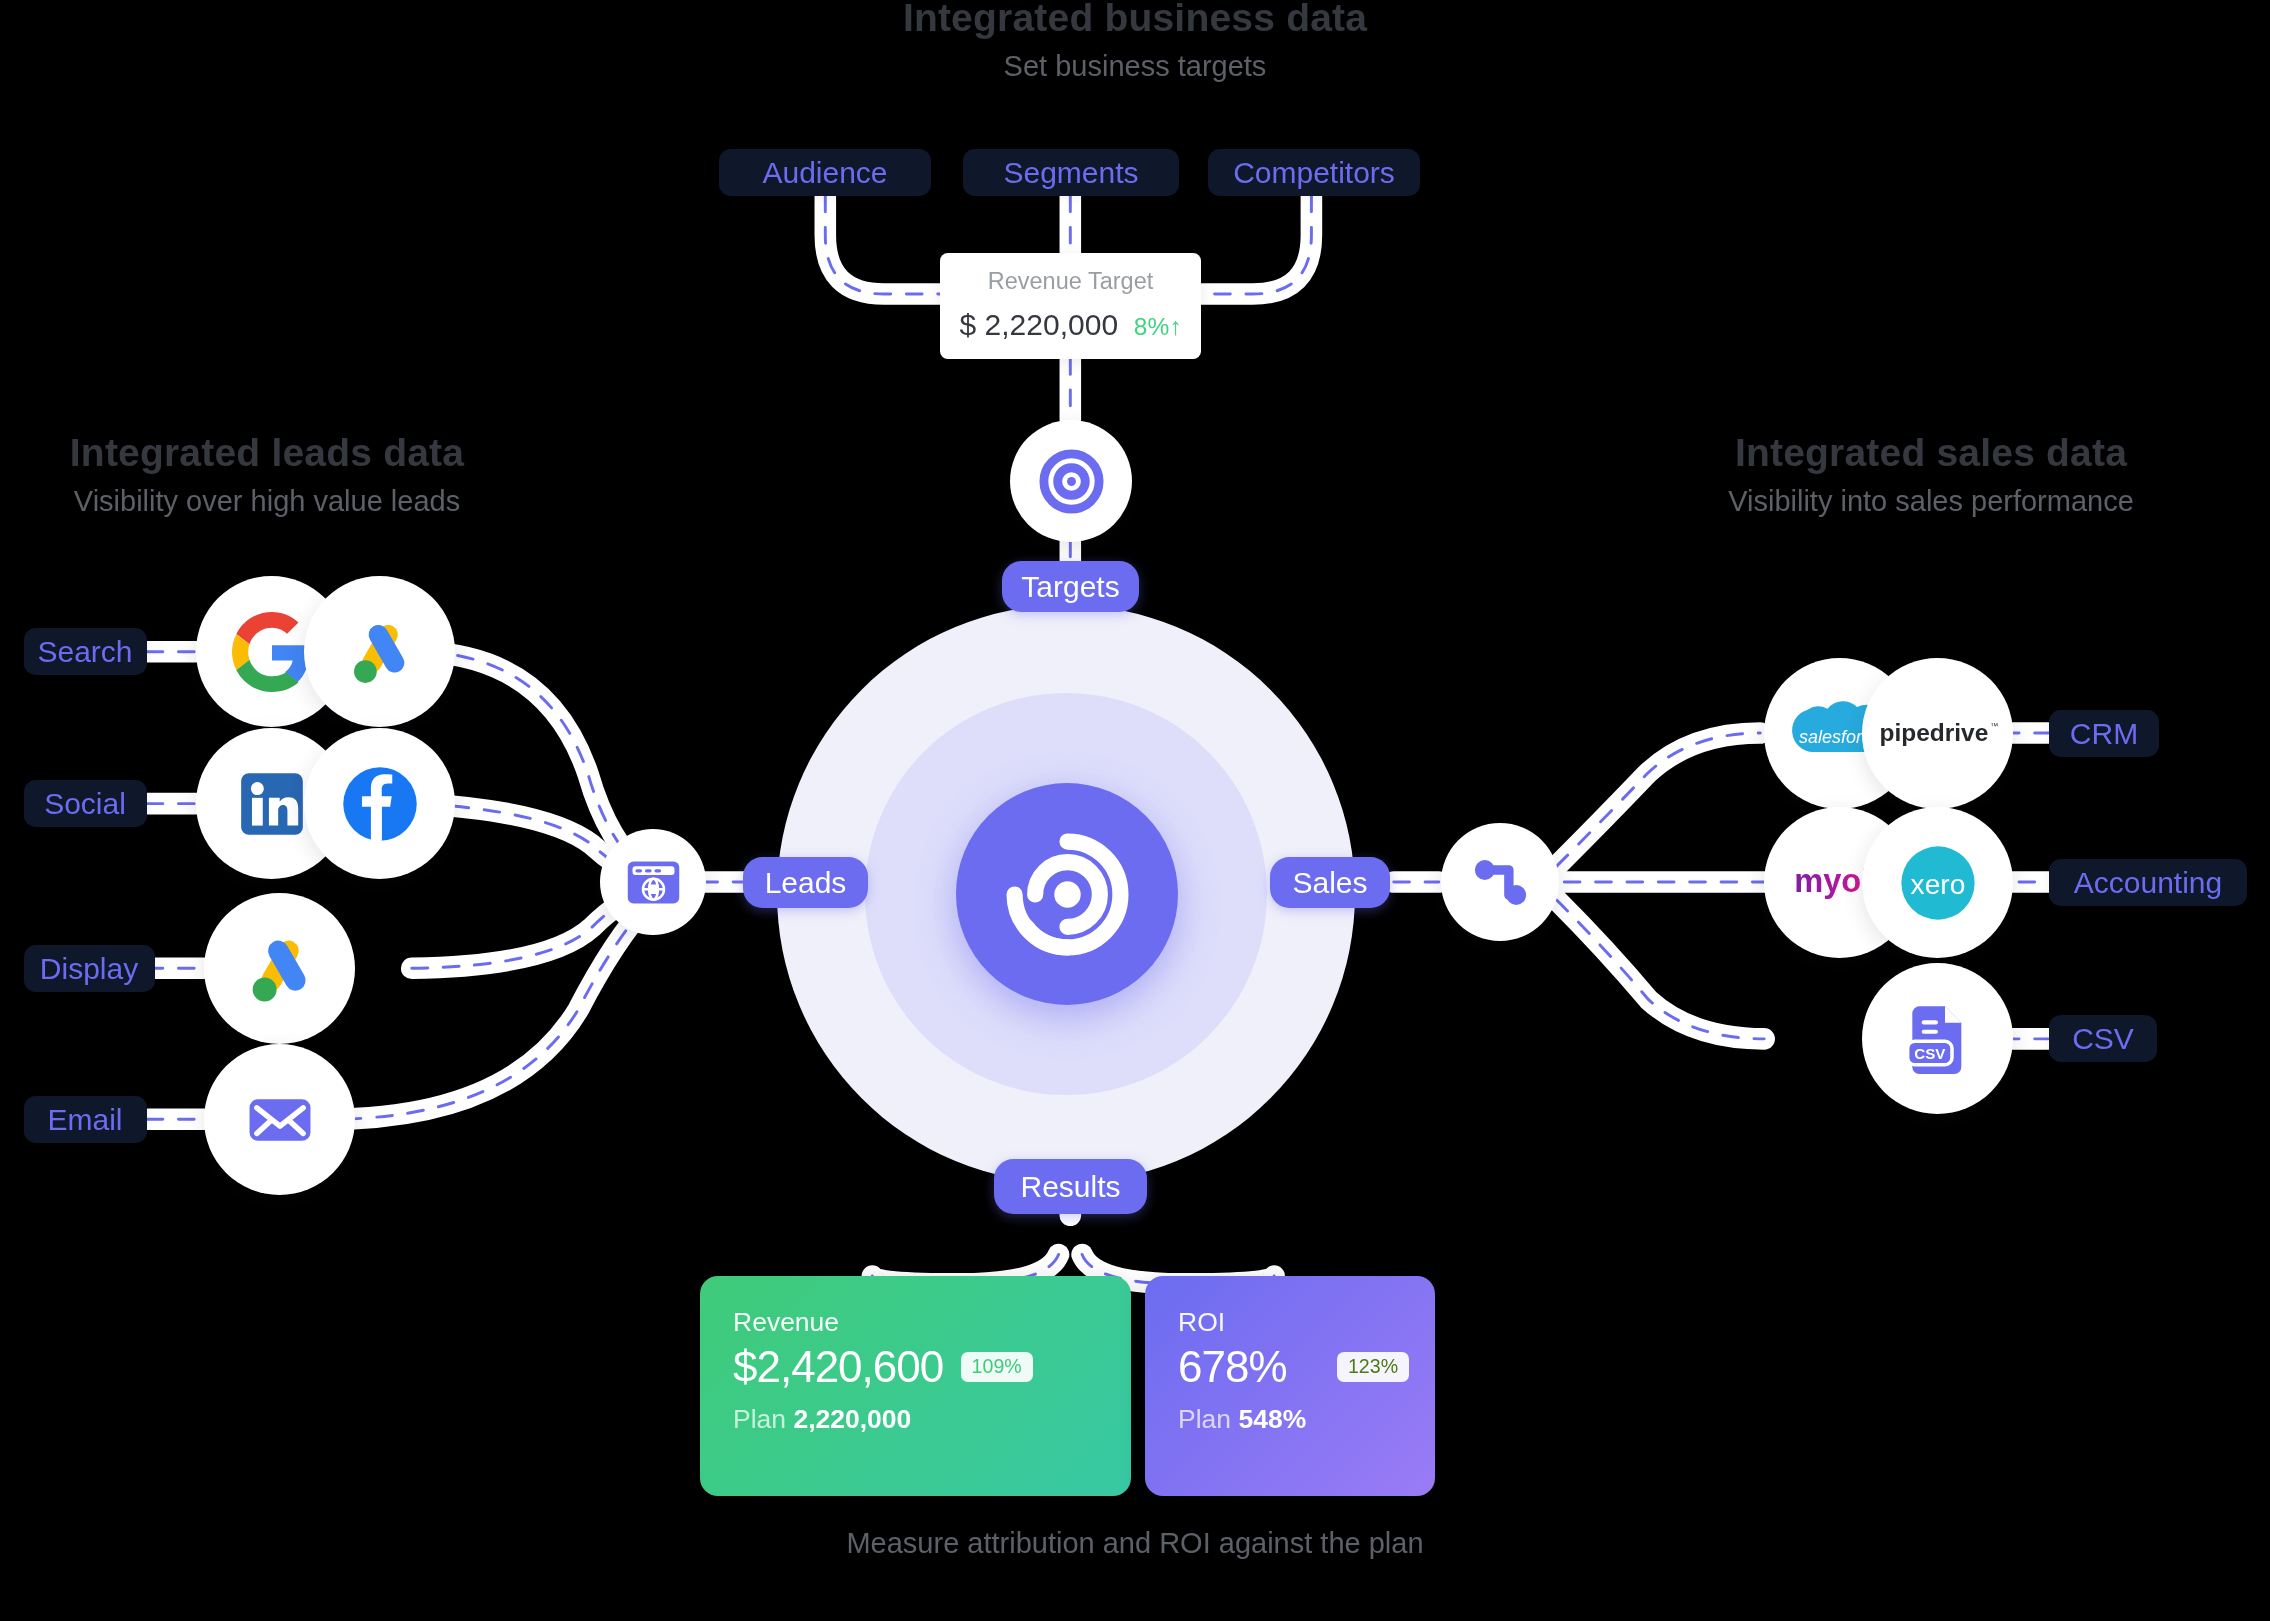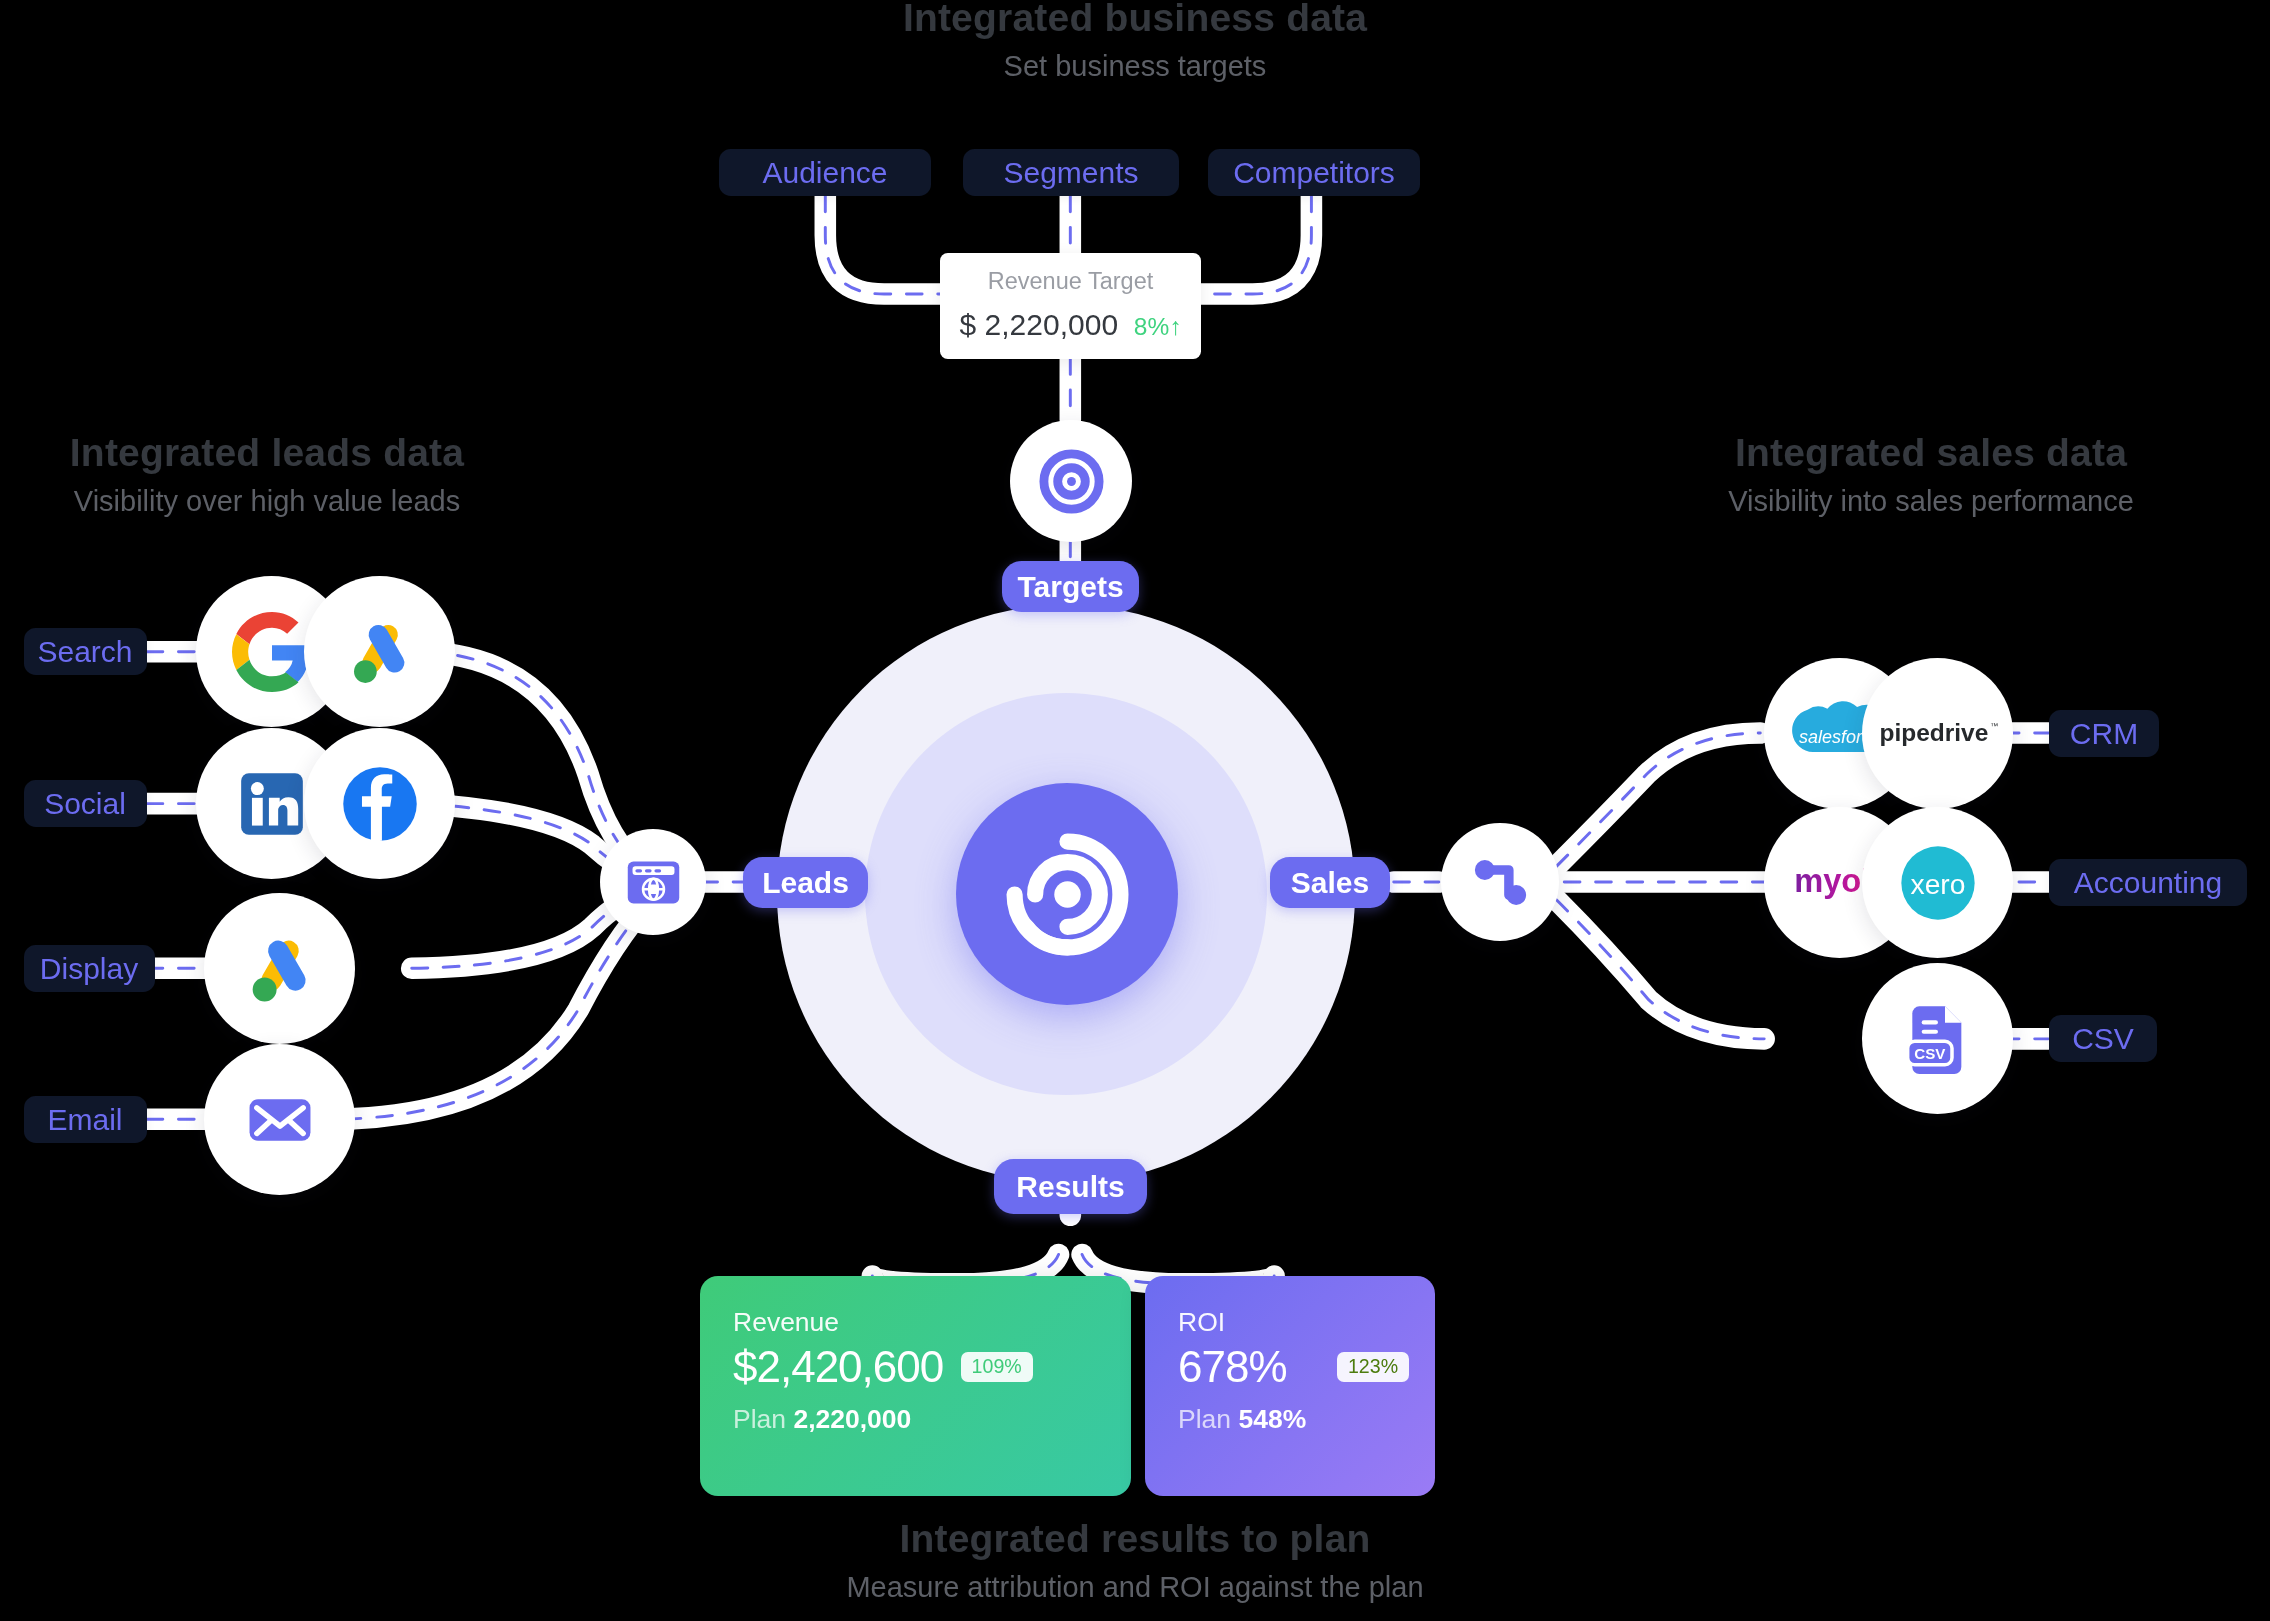--- a/index.html
+++ b/index.html
@@ -23,21 +23,21 @@
 
   
   .pill{position:absolute;background:#0f172a;border-radius:11.8px;
         display:flex;align-items:center;justify-content:center;
         color:#6c6cf0;font-size:30px;font-weight:400;white-space:nowrap;
         box-shadow:0 2px 9.8px rgba(0,0,0,.06);}
 
   
   .ppill{position:absolute;background:#6c6cf0;border-radius:19.6px;
          display:flex;align-items:center;justify-content:center;
-         color:#fff;font-size:30px;font-weight:700;white-space:nowrap;
+         color:#fff;font-size:30px;font-weight:400;white-space:nowrap;
          box-shadow:0 2.9px 11.8px rgba(108,108,240,.35);}
 
   
   .lcirc{position:absolute;background:#fff;border-radius:50%;
          display:flex;align-items:center;justify-content:center;
          box-shadow:0 5.9px 21.6px rgba(30,30,60,.12);overflow:hidden;}
 
   
   #ring-outer{position:absolute;left:777px;top:605px;width:578px;height:578px;
               border-radius:50%;background:#f0f0fa;}
@@ -162,21 +162,20 @@
     <div class="h">Integrated leads data</div>
     <div class="s">Visibility over high value leads</div>
   </div>
 
   <div class="sect" id="sect-sales">
     <div class="h">Integrated sales data</div>
     <div class="s">Visibility into sales performance</div>
   </div>
 
   <div class="sect" id="sect-results">
-    <div class="h">Integrated results to plan</div>
     <div class="s">Measure attribution and ROI against the plan</div>
   </div>
 
   <div class="pill" style="left:719px;top:149px;width:212px;height:47px;">
     <span>Audience</span>
   </div>
   <div class="pill" style="left:963px;top:149px;width:216px;height:47px;">
     <span>Segments</span>
   </div>
   <div class="pill" style="left:1208px;top:149px;width:212px;height:47px;">

